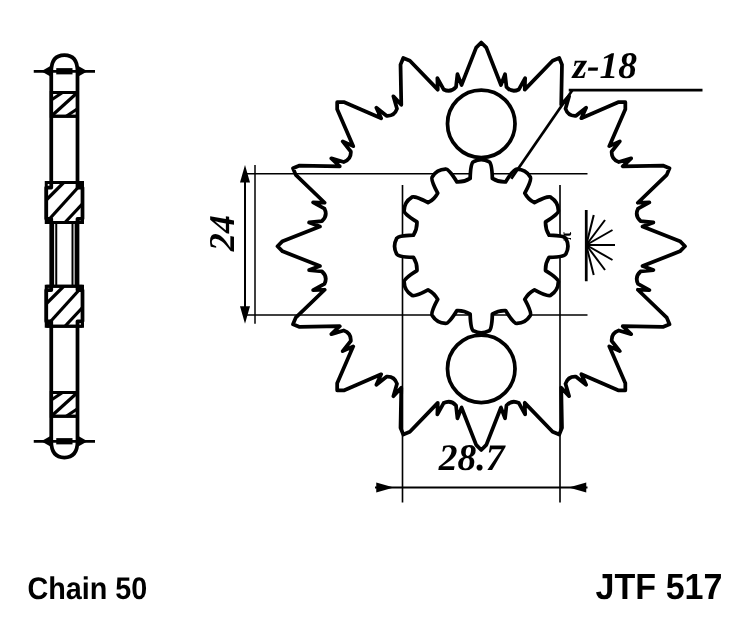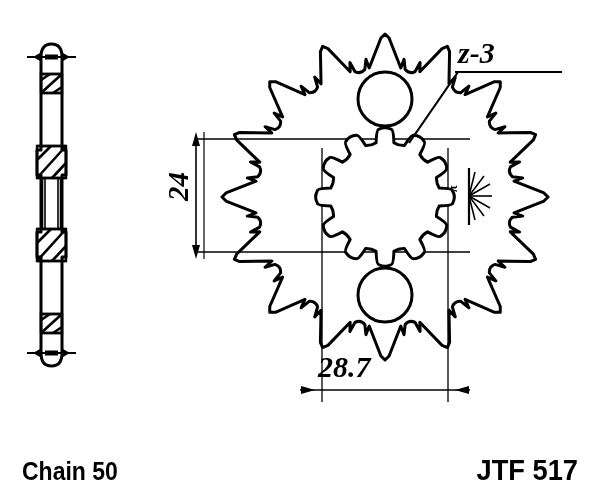--- a/index.html
+++ b/index.html
@@ -60,21 +60,21 @@
     line-height: 1;
   }
   #dim-24 {
     left: 164px;
     top: 172px;
     font-size: 29px;
     transform: rotate(-90deg);
     transform-origin: center center;
   }
   #dim-287 {
-    left: 318px;
+    left: 351px;
     top: 352px;
     font-size: 30px;
   }
   #dim-z12 {
     left: 458px;
     top: 38px;
     font-size: 30px;
   }
   #finish-pi {
     position: absolute;
@@ -231,21 +231,21 @@
       </g>
 
     </g>
 
   </svg>
 
   <div class="dim-text" id="dim-24">24</div>
 
   <div class="dim-text" id="dim-287">28.7</div>
 
-  <div class="dim-text" id="dim-z12">z-3</div>
+  <div class="dim-text" id="dim-z12">z-18</div>
 
   <div id="finish-pi">π</div>
 
   <div class="label-text" id="chain-label">Chain 50</div>
 
   <div class="label-text" id="part-label">JTF 517</div>
 
 </div>
 
 </body></html>

